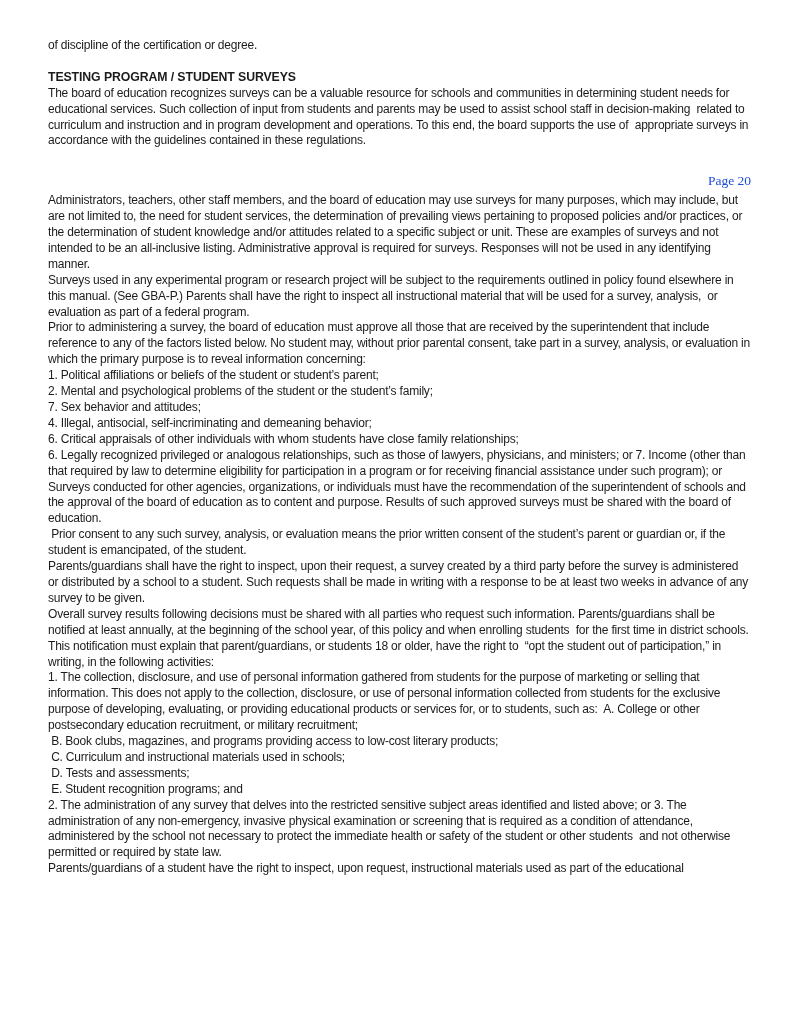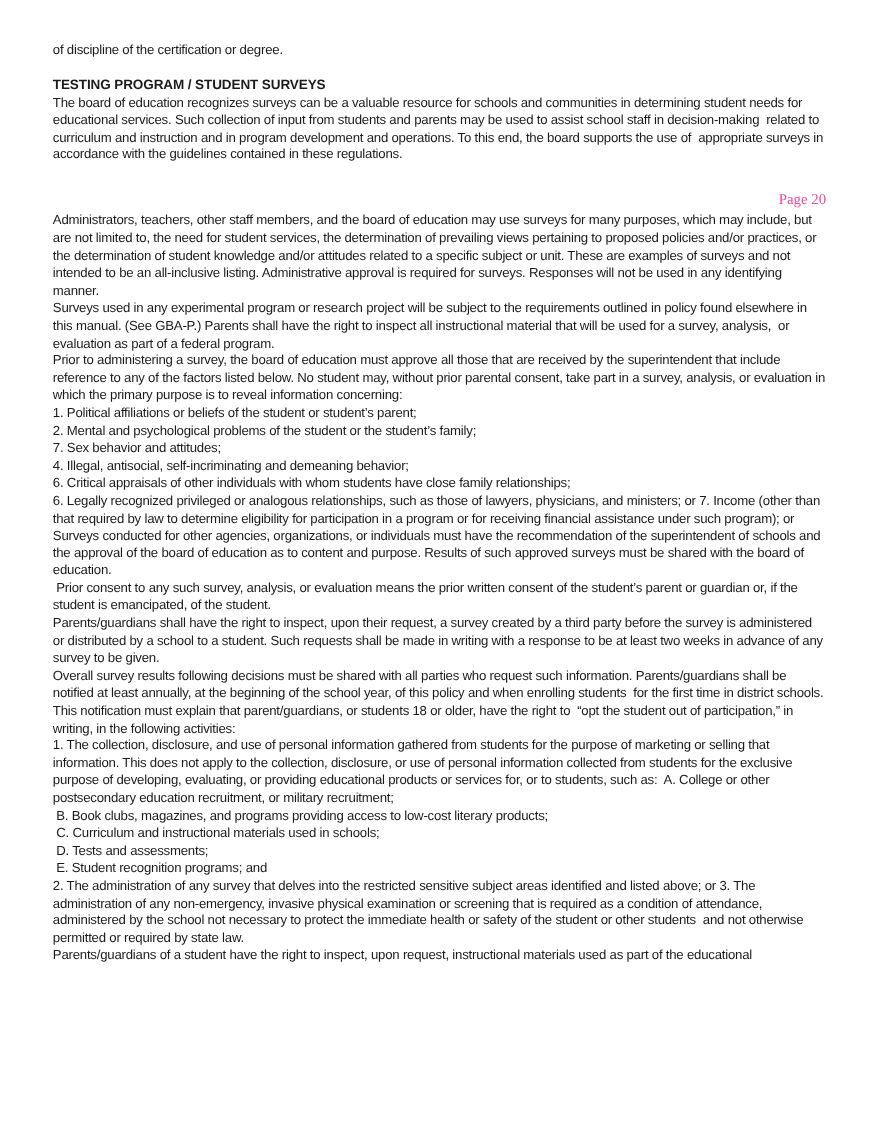--- a/index.html
+++ b/index.html
@@ -43,21 +43,21 @@
     letter-spacing: -0.1px;
     text-decoration-thickness: 1.5px;
     text-underline-offset: 2px;
   }
   .page-label {
     margin: 24px 0 4px 0;
     text-align: right;
     font-family: "Liberation Serif", serif;
     font-size: 13.5px;
     letter-spacing: 0;
-    color: #ec4899;
+    color: #1d4ed8;
   }
 </style>
 </head>
 <body>
 
 <div class="page">
   <div class="content">
 
     <p class="para">of discipline of the certification or degree.</p>
 

